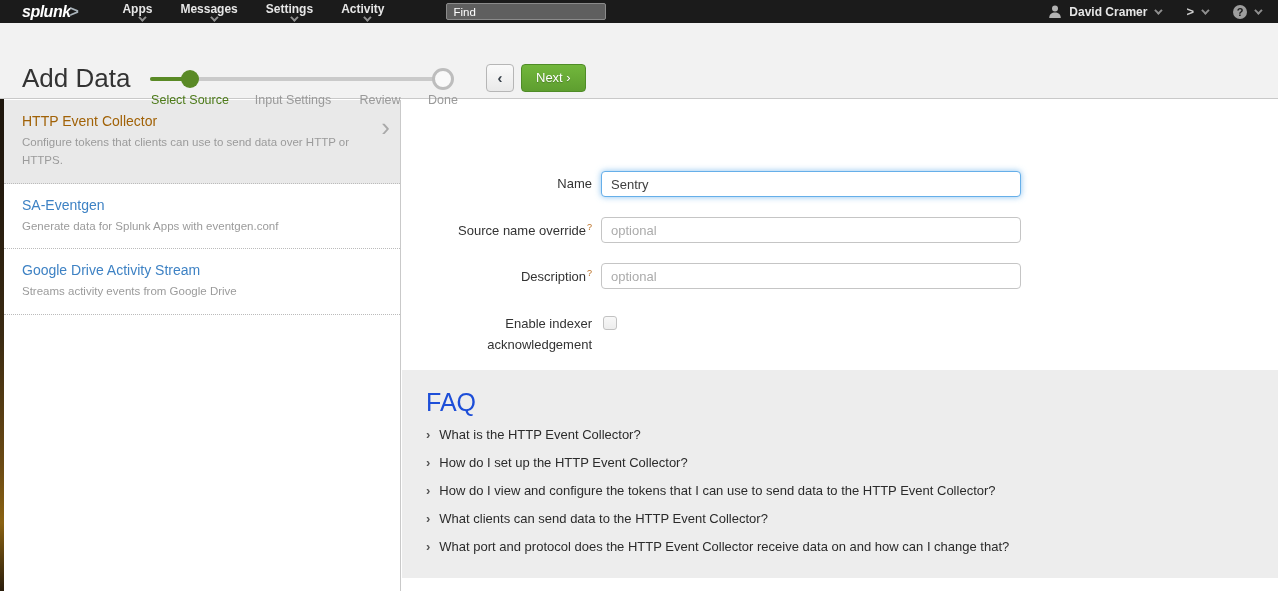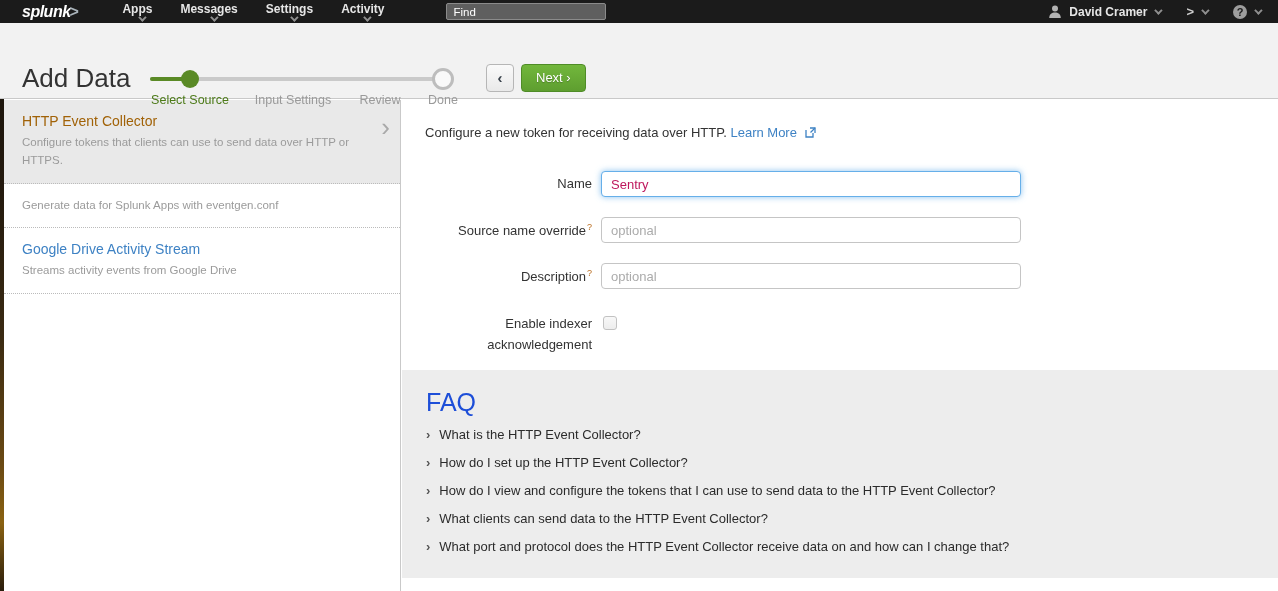--- a/index.html
+++ b/index.html
@@ -85,21 +85,21 @@
           background: #fff; }
   .intro { position: absolute; left: 23px; top: 25px; font-size: 13px; color: #333; }
   .intro a { color: #3e82c4; text-decoration: none; cursor: pointer; }
   .ext-icon { display: inline-block; vertical-align: -1px; margin-left: 4px; }
 
   .form-row { position: absolute; left: 0; width: 876px; }
   .form-label { position: absolute; left: 0; width: 190px; text-align: right;
                 font-size: 13px; color: #333; top: 5px; }
   .form-label sup { color: #b96c1f; font-size: 9px; margin-left: 1px; }
   .form-input { position: absolute; left: 199px; top: 0; width: 420px; height: 26px;
-                border: 1px solid #c5c5c5; border-radius: 4px; font-size: 13px; color: #be185d;
+                border: 1px solid #c5c5c5; border-radius: 4px; font-size: 13px; color: #404040;
                 padding: 0 9px; font-family: "Liberation Sans", sans-serif; outline: none;
                 background: #fff; }
   .form-input::placeholder { color: #ababab; opacity: 1; }
   .form-input.focused { border: 1px solid #66afe9;
                         box-shadow: 0 0 6px rgba(102,175,233,.75); }
   .row-name   { top: 71px; }
   .row-source { top: 117px; }
   .row-desc   { top: 163px; }
   .row-check  { top: 214px; }
   .check-label { position: absolute; left: 0; width: 190px; text-align: right;
@@ -181,39 +181,31 @@
 
   <div class="bg-strip"></div>
 
   <div class="sidebar">
     <div class="src-item selected">
       <div class="src-title">HTTP Event Collector</div>
       <div class="src-desc">Configure tokens that clients can use to send data over HTTP or HTTPS.</div>
       <span class="src-chevron">›</span>
     </div>
     <div class="src-item">
+      <div class="src-title link">SA-Eventgen</div>
       <div class="src-desc">Generate data for Splunk Apps with eventgen.conf</div>
     </div>
     <div class="src-item">
       <div class="src-title link">Google Drive Activity Stream</div>
       <div class="src-desc">Streams activity events from Google Drive</div>
     </div>
   </div>
 
   <div class="main">
 
-    <div class="intro">
-      <span>Configure a new token for receiving data over HTTP.</span>
-      <a>Learn More</a>
-      <svg class="ext-icon" width="11" height="11" viewBox="0 0 11 11">
-        <path d="M1 3 L1 10 L8 10 L8 6" fill="none" stroke="#3e82c4" stroke-width="1.3"></path>
-        <path d="M5 1 L10 1 L10 6" fill="none" stroke="#3e82c4" stroke-width="1.3"></path>
-        <path d="M10 1 L5.5 5.5" fill="none" stroke="#3e82c4" stroke-width="1.3"></path>
-      </svg>
-    </div>
 
     <div class="form-row row-name">
       <label class="form-label">Name</label>
       <input class="form-input focused" value="Sentry" style="">
     </div>
 
     <div class="form-row row-source">
       <label class="form-label"><span>Source name override</span><sup>?</sup></label>
       <input class="form-input" placeholder="optional" style="">
     </div>

